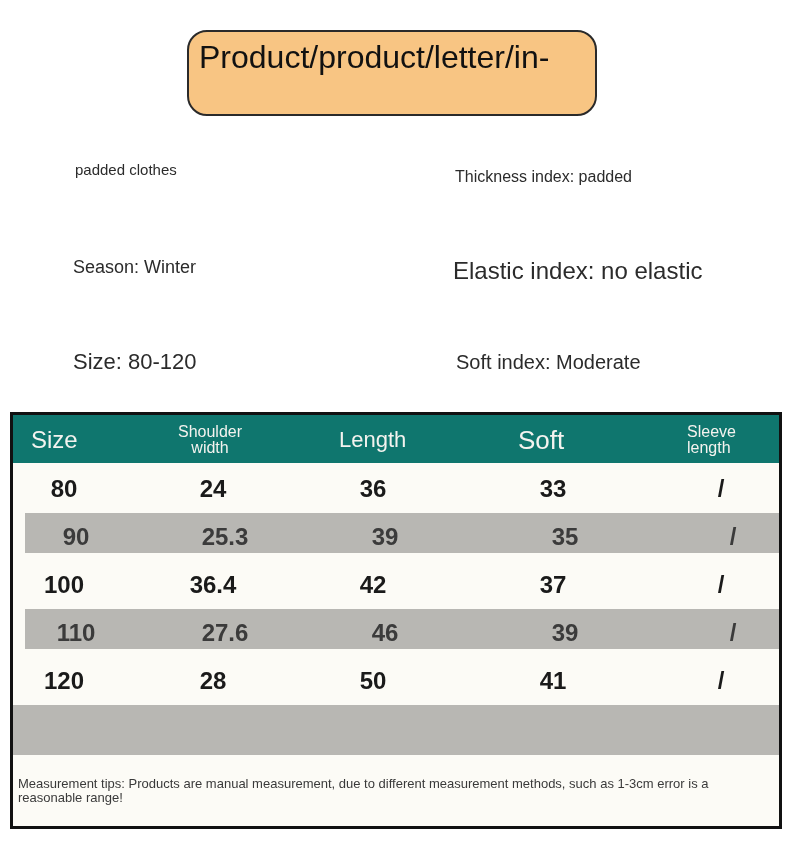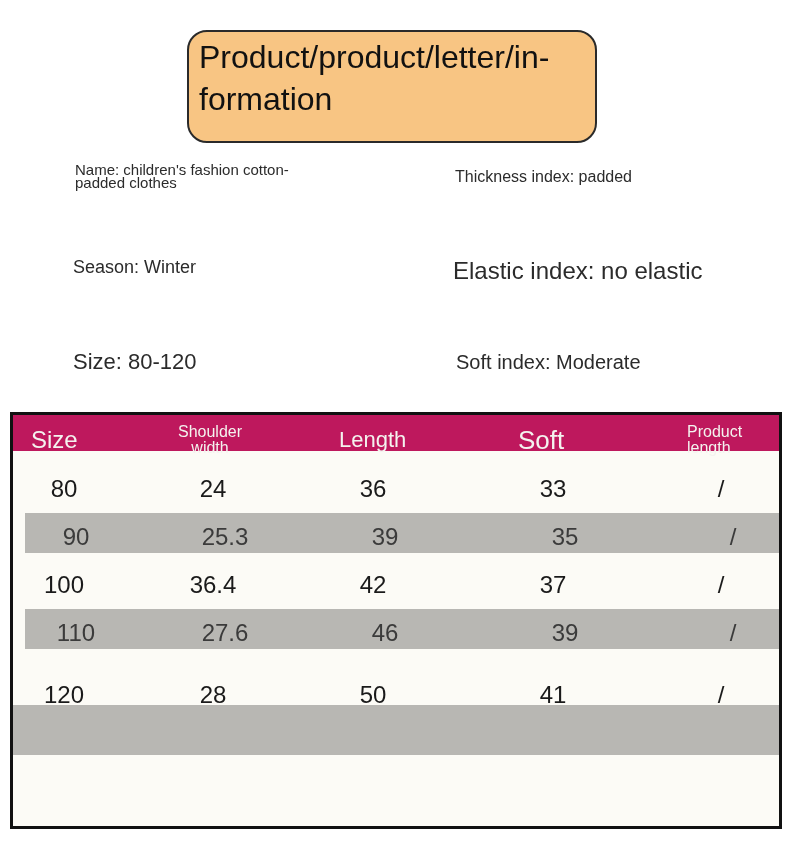--- a/index.html
+++ b/index.html
@@ -13,21 +13,21 @@
       position: relative;
       overflow: hidden;
       font-family: "Liberation Sans", sans-serif;
       color: #222222;
     }
     .title-box {
       position: absolute;
       left: 187px;
       top: 30px;
       width: 410px;
-      height: 113px;
+      height: 86px;
       box-sizing: border-box;
       border: 2px solid #2a2a2a;
       border-radius: 20px;
       background: #f8c583;
       padding: 4px 10px 0 10px;
       font-size: 32px;
       line-height: 42px;
       color: #111111;
     }
     .info {
@@ -58,22 +58,22 @@
       box-sizing: border-box;
       border: 3px solid #111111;
       background: #fcfbf6;
       overflow: hidden;
     }
     .thead {
       position: absolute;
       left: 0;
       top: 0;
       width: 100%;
-      height: 36px;
-      background: #be185d;
+      height: 48px;
+      background: #0f766e;
       color: #f4f3ef;
     }
     .th {
       position: absolute;
       top: 0;
       height: 50px;
       display: flex;
       align-items: center;
     }
     .th.big { font-size: 24px; }
@@ -81,20 +81,21 @@
     .th.small { font-size: 16px; line-height: 16px; }
     .th.bust { font-size: 26px; }
 
     .row {
       position: absolute;
       left: 0;
       width: 100%;
       height: 40px;
       font-size: 24px;
       color: #1a1a1a;
+      font-weight: bold;
     }
     .row.alt {
       background: #b8b7b3;
       color: #3b3b3b;
       margin-left: 12px;
     }
     .cell {
       position: absolute;
       top: 0;
       height: 48px;
@@ -119,44 +120,42 @@
       font-size: 13px;
       line-height: 14px;
       color: #3a3a3a;
     }
   </style>
 </head>
 <body>
 
 <div class="title-box">
   <div>Product/product/letter/in-</div>
-  <div>formation</div>
 </div>
 
 <div class="info name">
-  <div>Name: children's fashion cotton-</div>
   <div>padded clothes</div>
 </div>
 <div class="info thickness">Thickness index: padded</div>
 <div class="info season">Season: Winter</div>
 <div class="info elastic">Elastic index: no elastic</div>
 <div class="info size">Size: 80-120</div>
 <div class="info soft">Soft index: Moderate</div>
 
 <div class="table-frame">
   <div class="thead">
     <div class="th big" style="left:18px;">Size</div>
     <div class="th small" style="left:165px; flex-direction:column; justify-content:center; align-items:center;">
       <span>Shoulder</span>
       <span>width</span>
     </div>
     <div class="th med" style="left:326px;">Length</div>
     <div class="th bust" style="left:505px;">Soft</div>
     <div class="th small" style="left:674px; flex-direction:column; justify-content:center; align-items:flex-start;">
-      <span>Product</span>
+      <span>Sleeve</span>
       <span>length</span>
     </div>
   </div>
 
   <div class="row" style="top:50px;">
     <div class="cell" style="left:51px;">80</div>
     <div class="cell" style="left:200px;">24</div>
     <div class="cell" style="left:360px;">36</div>
     <div class="cell" style="left:540px;">33</div>
     <div class="cell" style="left:708px;">/</div>
@@ -175,23 +174,24 @@
     <div class="cell" style="left:540px;">37</div>
     <div class="cell" style="left:708px;">/</div>
   </div>
   <div class="row alt" style="top:194px;">
     <div class="cell" style="left:51px;">110</div>
     <div class="cell" style="left:200px;">27.6</div>
     <div class="cell" style="left:360px;">46</div>
     <div class="cell" style="left:540px;">39</div>
     <div class="cell" style="left:708px;">/</div>
   </div>
-  <div class="row" style="top:256px;padding-left:10px;">
+  <div class="row" style="top:242px;padding-left:10px;">
     <div class="cell" style="left:51px;">120</div>
     <div class="cell" style="left:200px;">28</div>
     <div class="cell" style="left:360px;">50</div>
     <div class="cell" style="left:540px;">41</div>
     <div class="cell" style="left:708px;">/</div>
   </div>
 
   <div class="empty-row"></div>
 
+  <div class="tips">Measurement tips: Products are manual measurement, due to different measurement methods, such as 1-3cm error is a reasonable range!</div>
 </div>
 
 </body></html>

